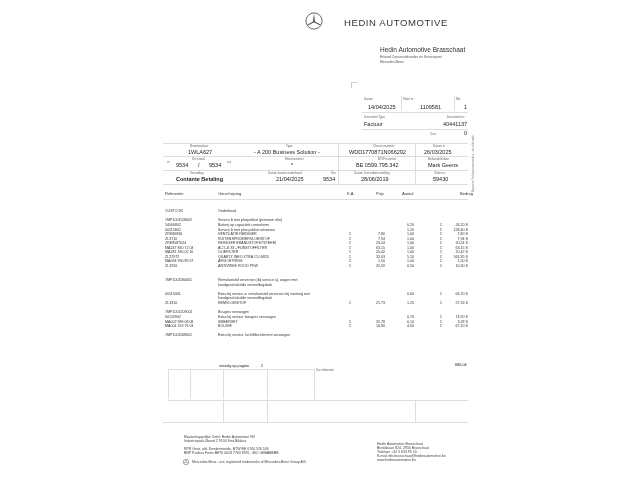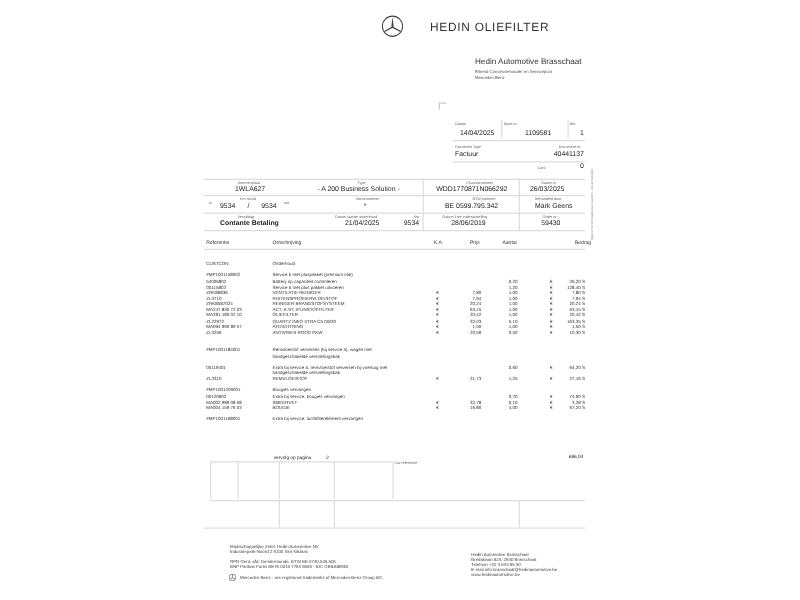--- a/index.html
+++ b/index.html
@@ -27,21 +27,21 @@
 </head>
 <body>
 
 <div>
   <svg class="abs" style="left:305px;top:12px;" width="18" height="18" viewBox="0 0 20 20">
     <circle cx="10" cy="10" r="9" fill="none" stroke="#444" stroke-width="0.9"></circle>
     <path d="M10 1.5 L11 10 L10 10.8 L9 10 Z" fill="#444"></path>
     <path d="M10 10 L17.4 14.2 L16.9 15 L9.4 11 Z" fill="#444"></path>
     <path d="M10 10 L2.6 14.2 L3.1 15 L10.6 11 Z" fill="#444"></path>
   </svg>
-  <div class="abs" style="left:344px;top:17px;font-size:9.5px;letter-spacing:0.6px;color:#333;">HEDIN OLIEFILTER</div>
+  <div class="abs" style="left:344px;top:17px;font-size:9.5px;letter-spacing:0.6px;color:#333;">HEDIN AUTOMOTIVE</div>
   <div class="abs" style="left:380px;top:46px;font-size:6.5px;color:#333;">Hedin Automotive Brasschaat</div>
   <div class="abs" style="left:380px;top:55px;font-size:3.4px;color:#555;">Erkend Concessiehouder en Servicepunt</div>
   <div class="abs" style="left:380px;top:60px;font-size:3.4px;color:#555;">Mercedes-Benz</div>
 </div>
 
 <div>
   <div class="corner-box"></div>
   <div class="lbl" style="left:364px;top:97px;">Datum</div>
   <div class="val" style="left:368px;top:104px;">14/04/2025</div>
   <div class="vline" style="left:401px;top:96px;height:15px;"></div>

